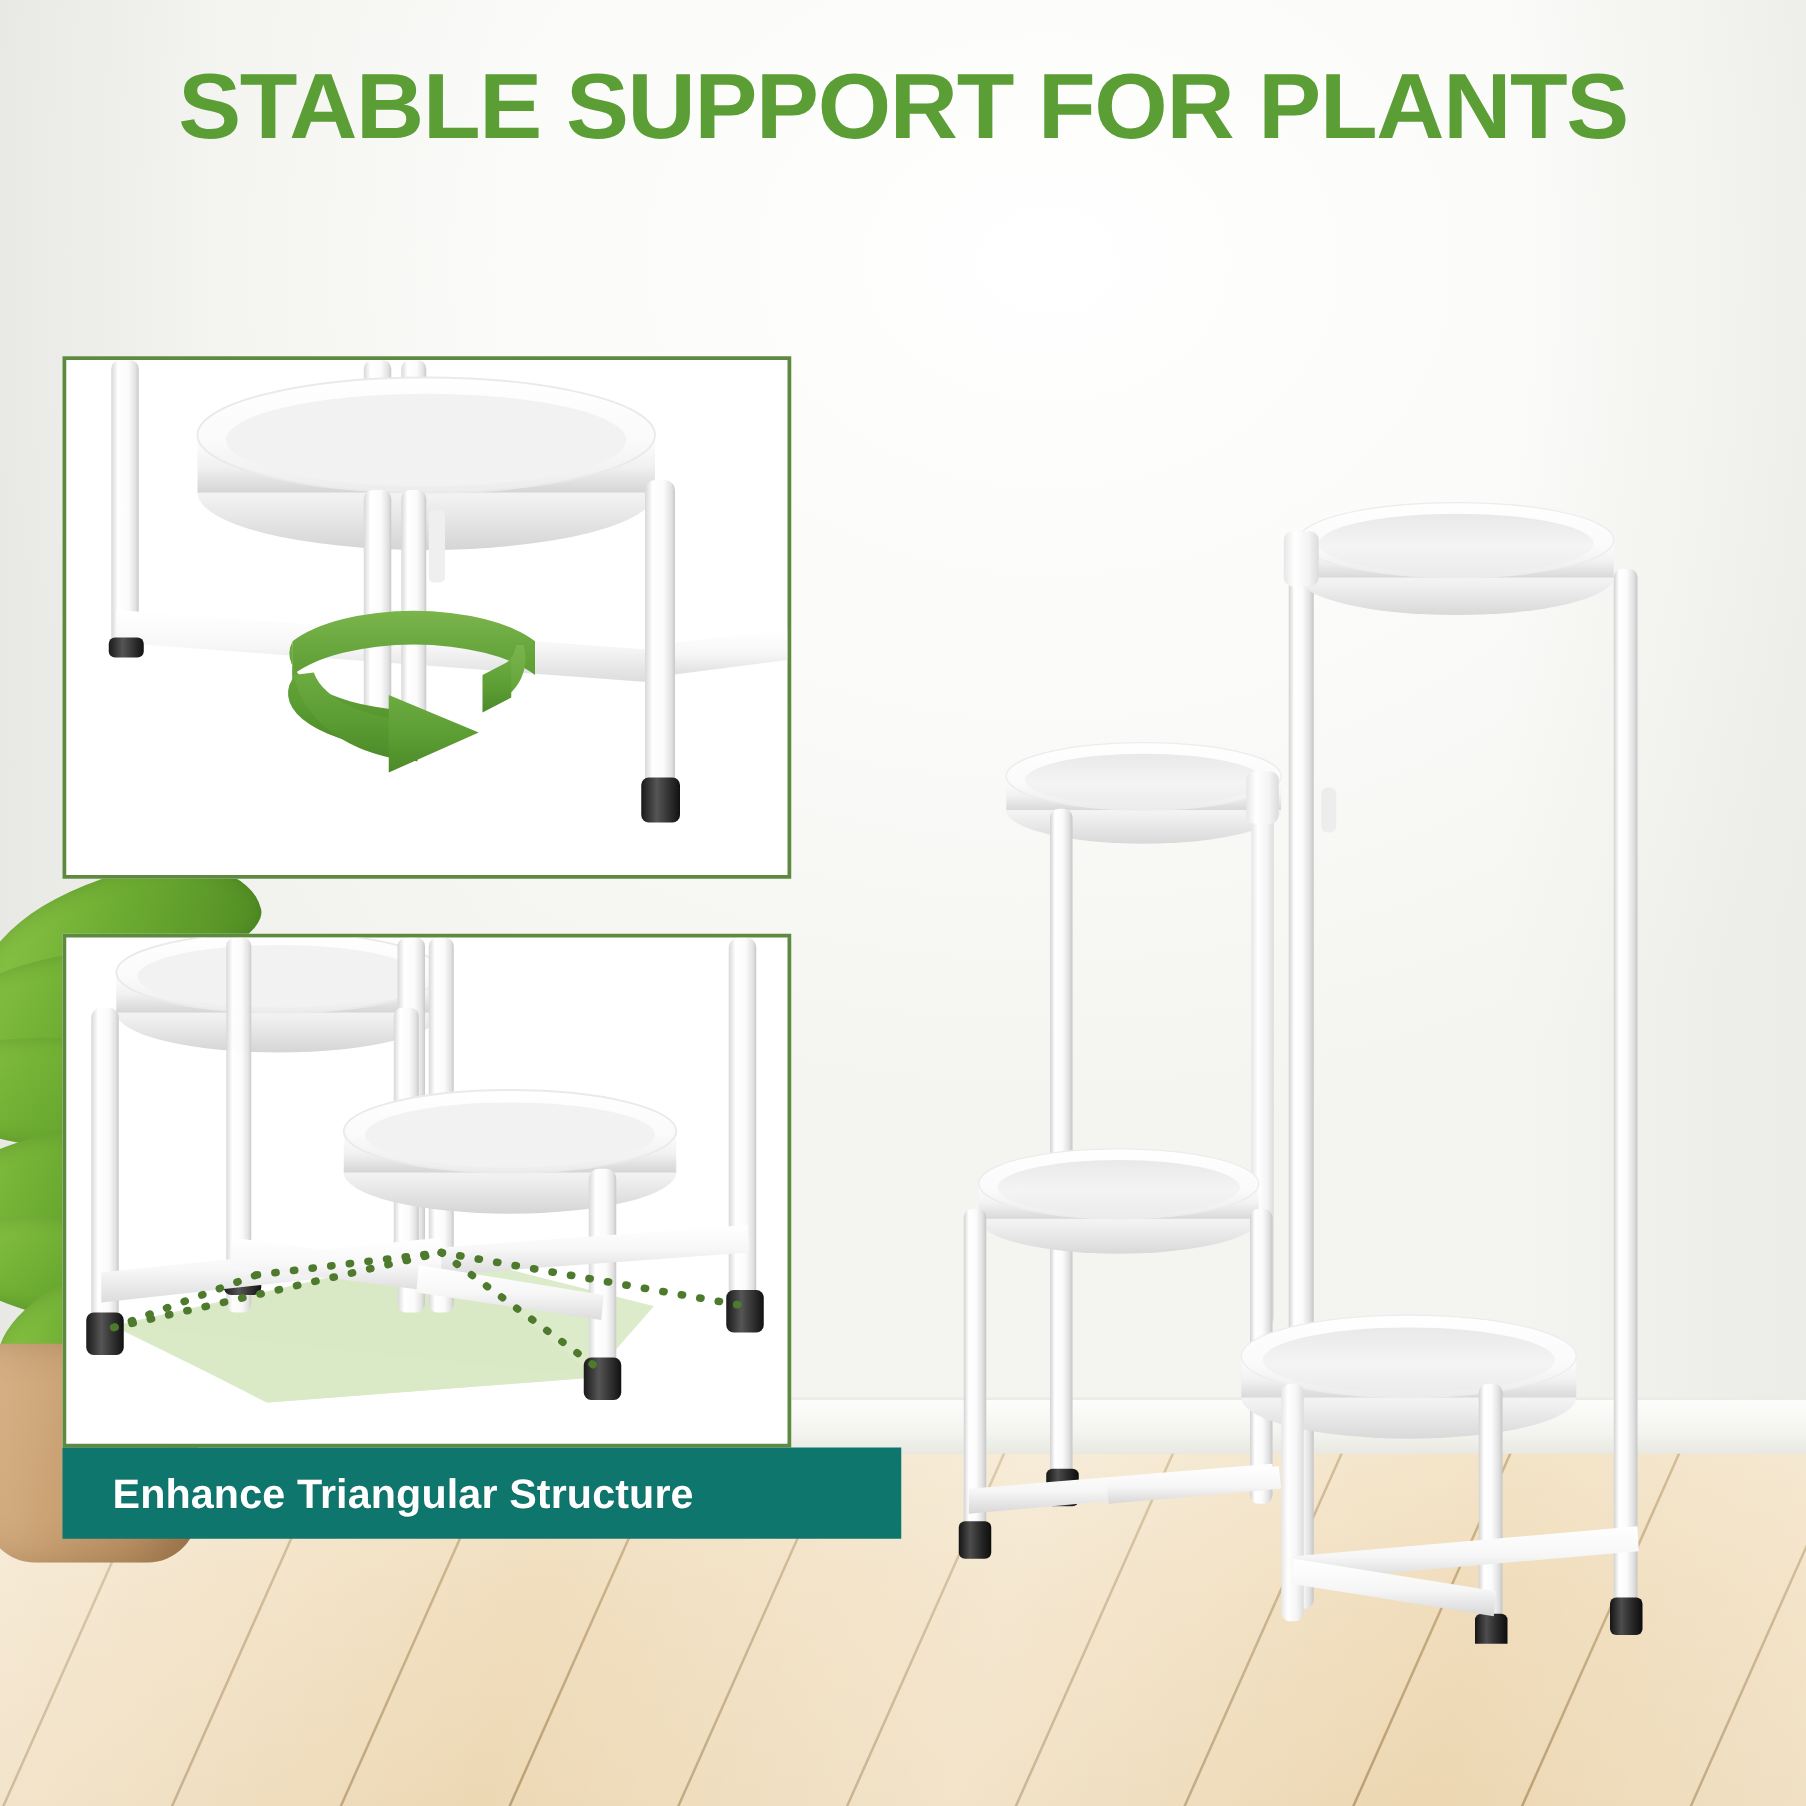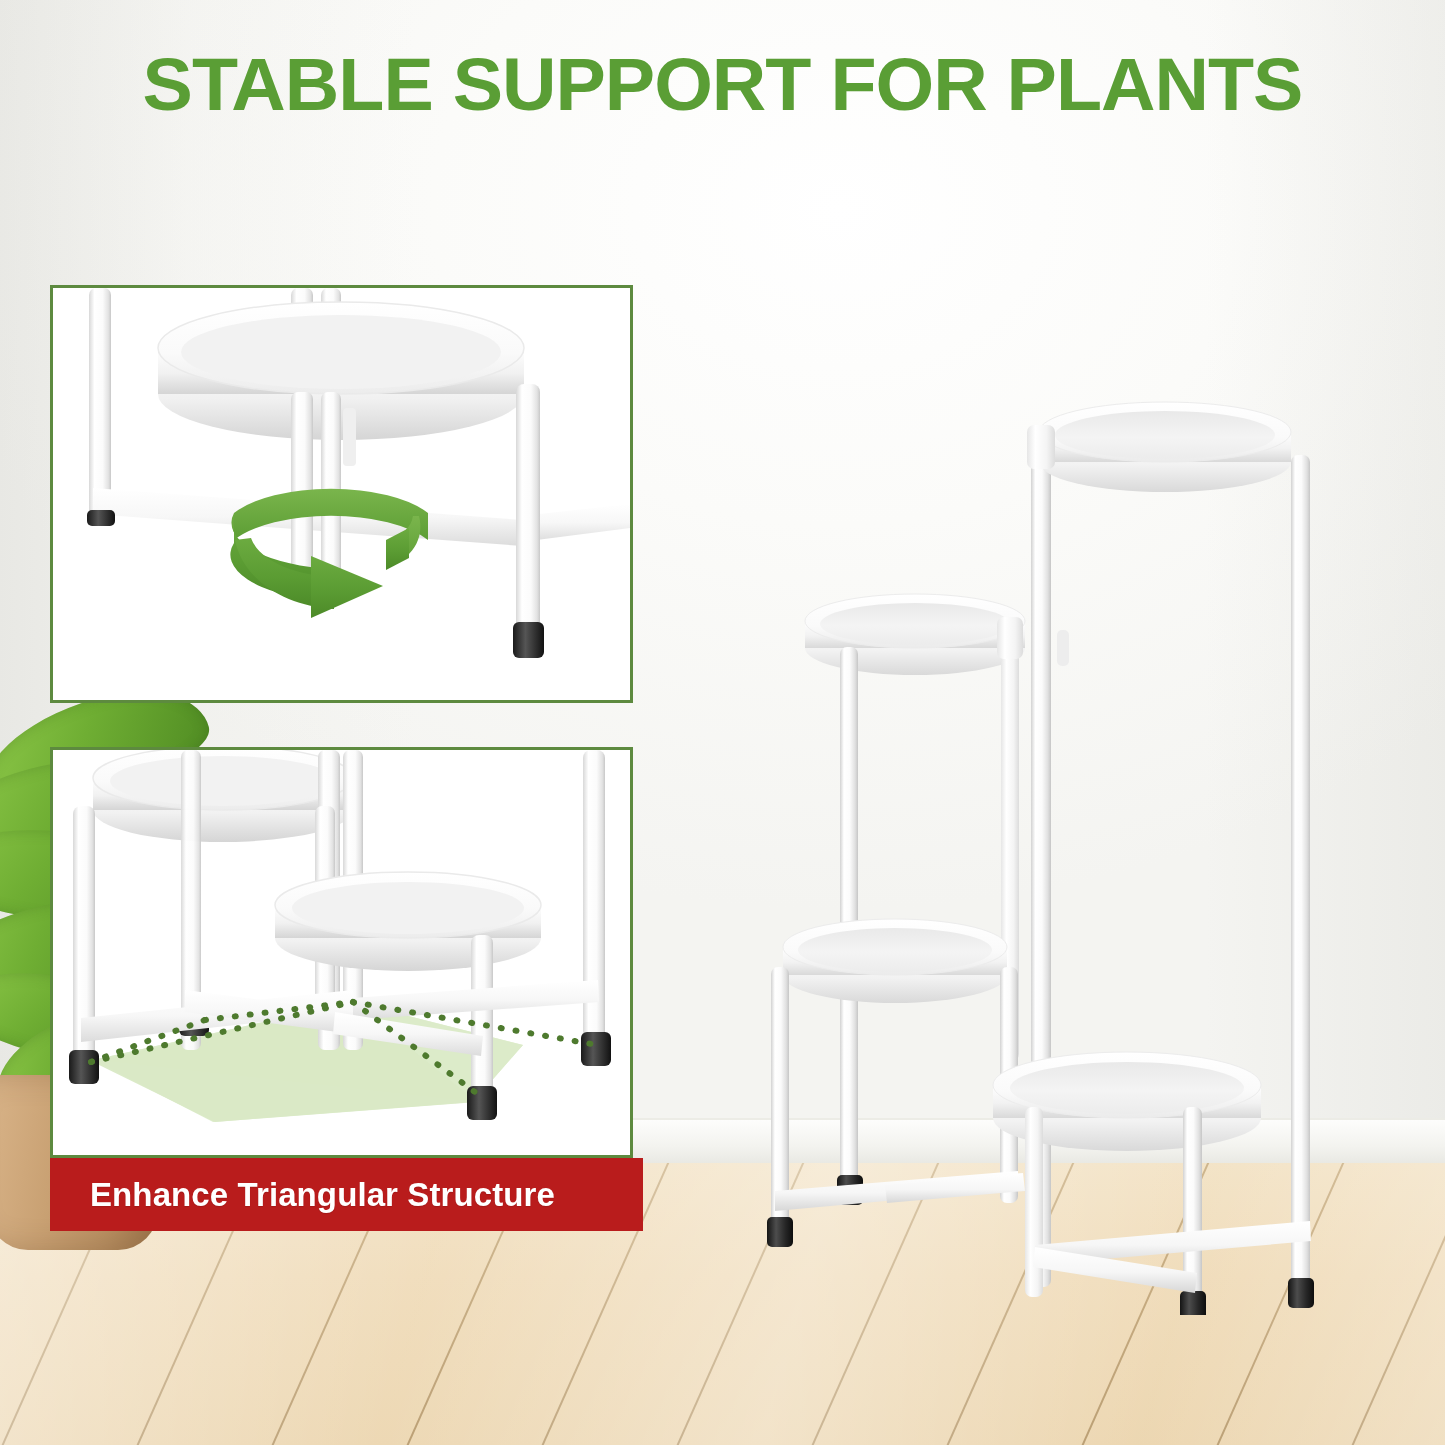--- a/index.html
+++ b/index.html
@@ -69,22 +69,22 @@
   .inset {
     position:absolute;
     background:#ffffff;
     border:3px solid #5d8a3f;
     overflow:hidden;
   }
   #inset-rotate { left:50px; top:285px; width:583px; height:418px; }
   #inset-triangle { left:50px; top:747px; width:583px; height:411px; }
 
   .caption-bar {
-    position:absolute; left:50px; top:1158px; width:593px; height:73px;
-    background:#b91c1c;
+    position:absolute; left:50px; top:1158px; width:671px; height:73px;
+    background:#0f766e;
     display:flex; align-items:center;
   }
   .caption-text {
     color:#ffffff; font-size:33px; font-weight:bold;
     letter-spacing:.1px; margin-left:40px;
     font-family:"Liberation Sans", sans-serif;
     text-shadow:0 1px 1px rgba(0,0,0,.12);
   }
 
   

